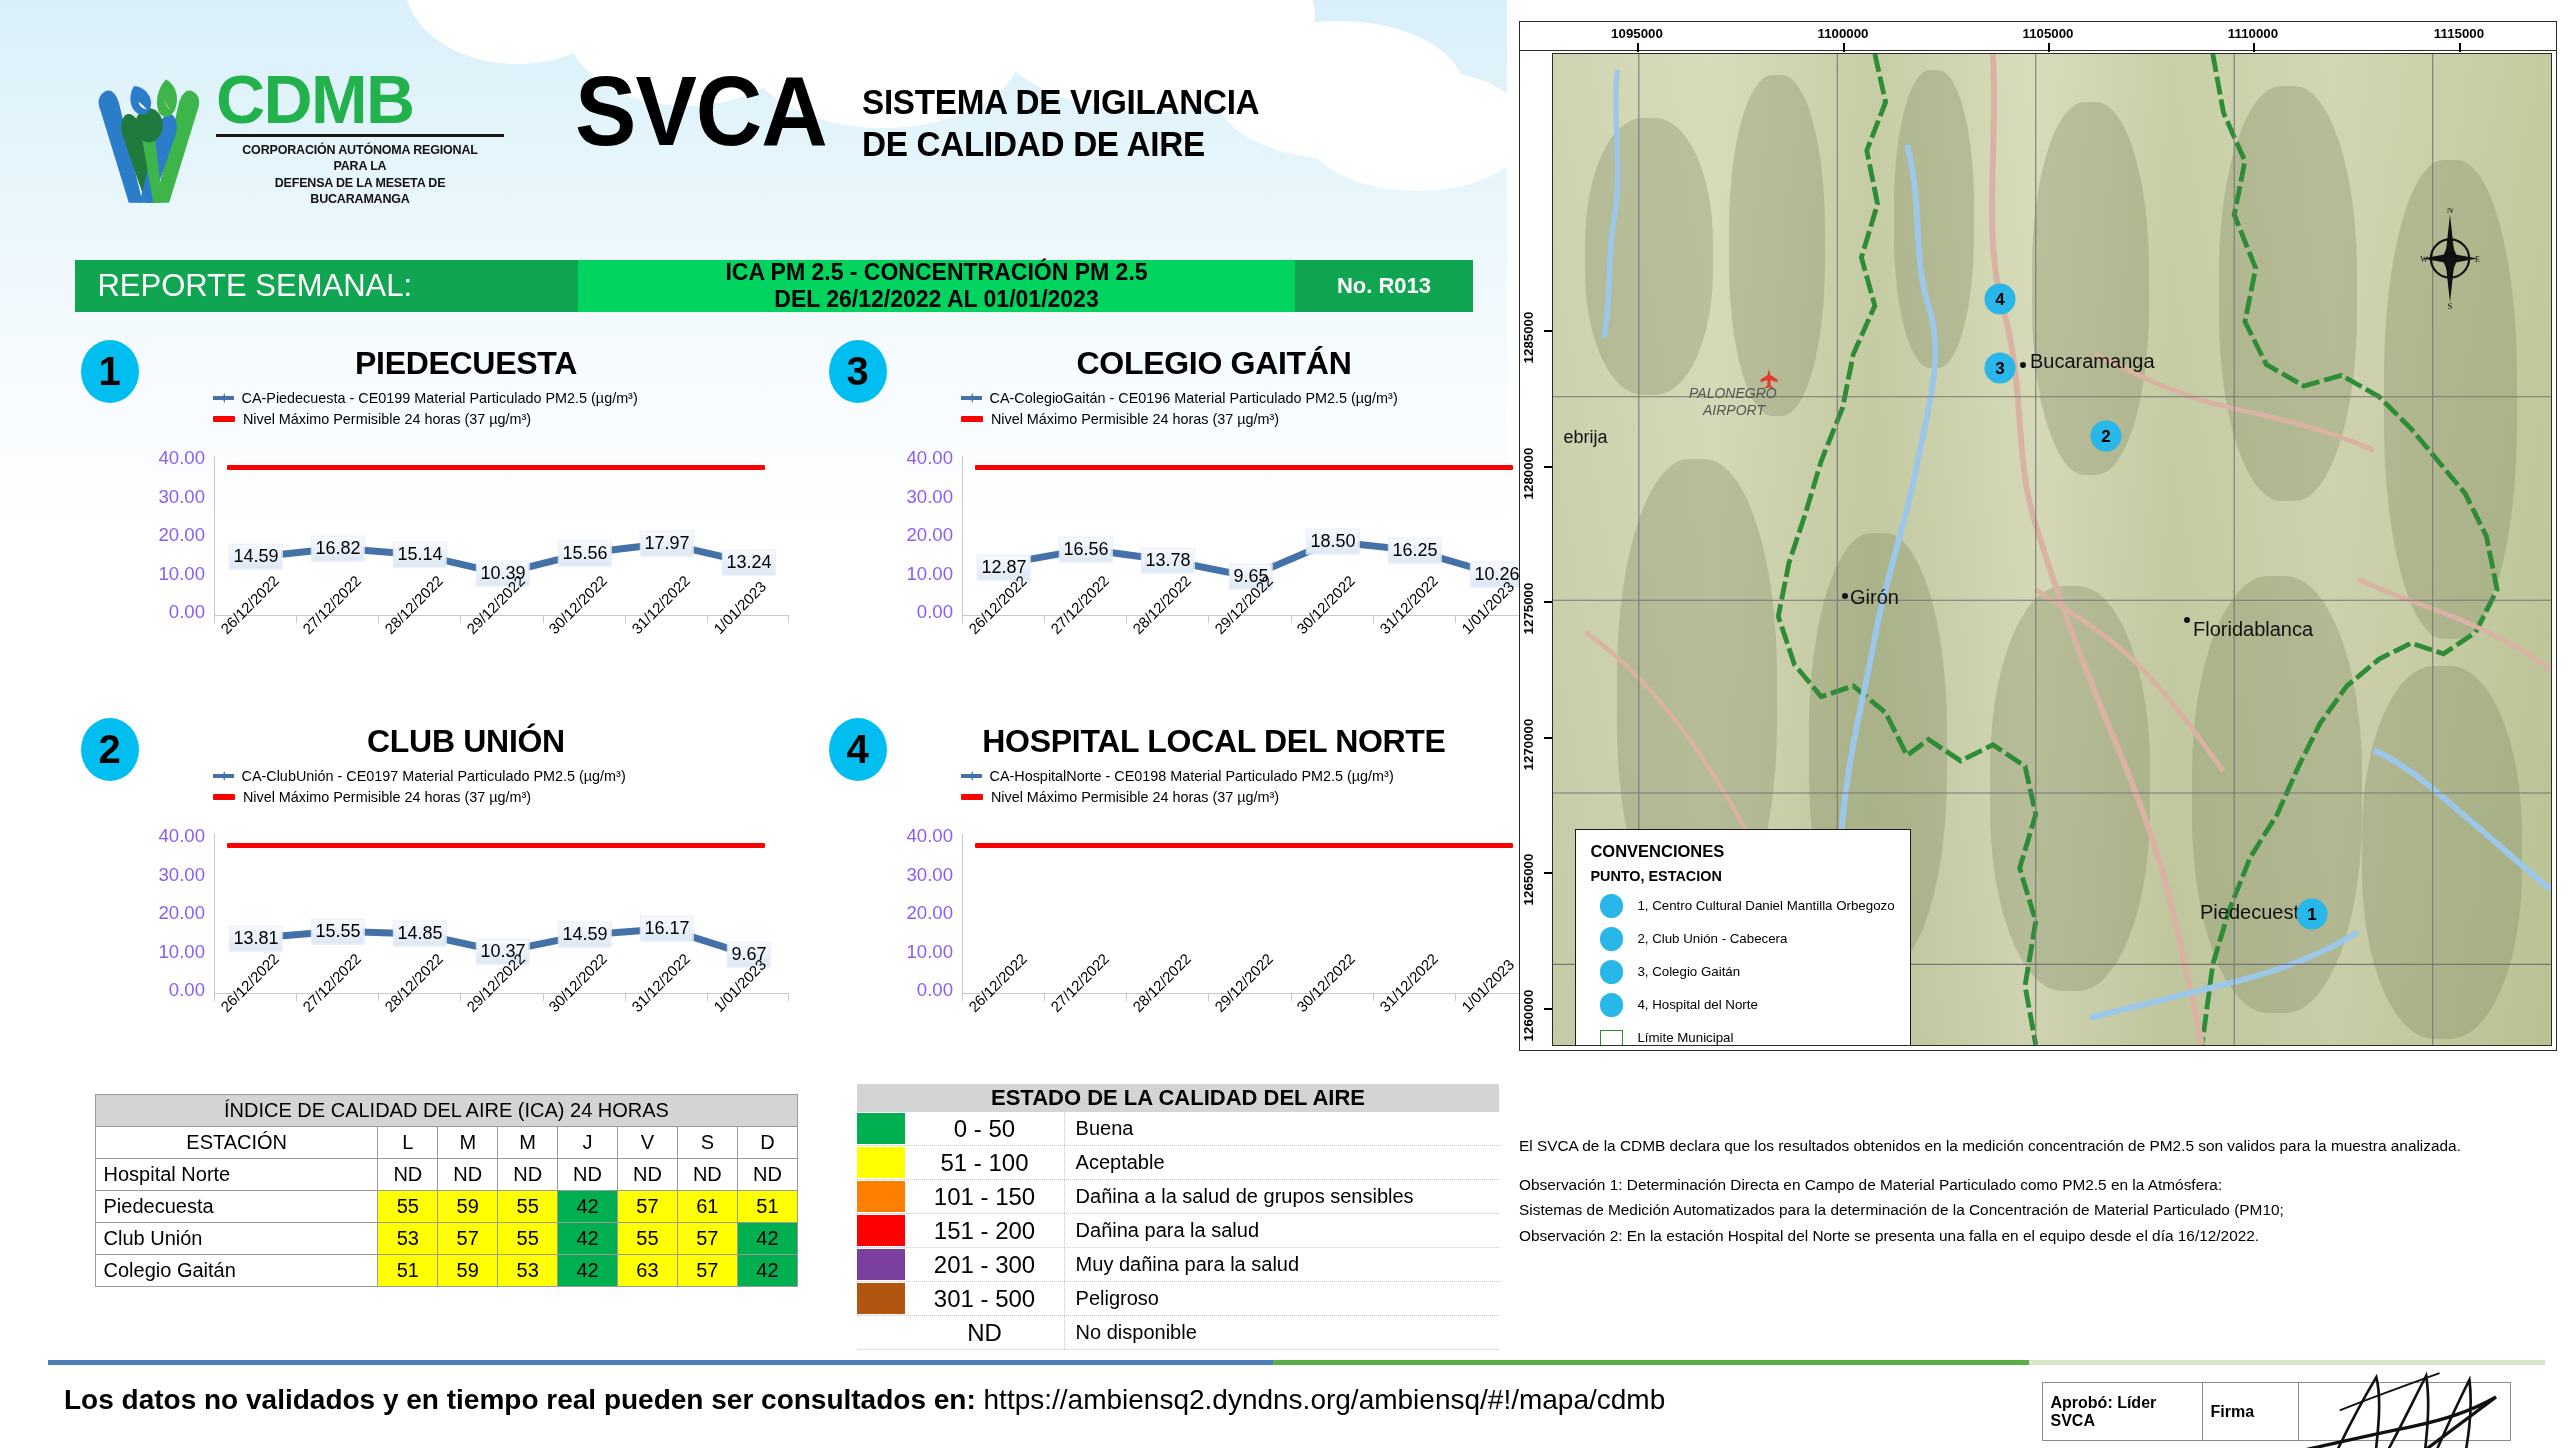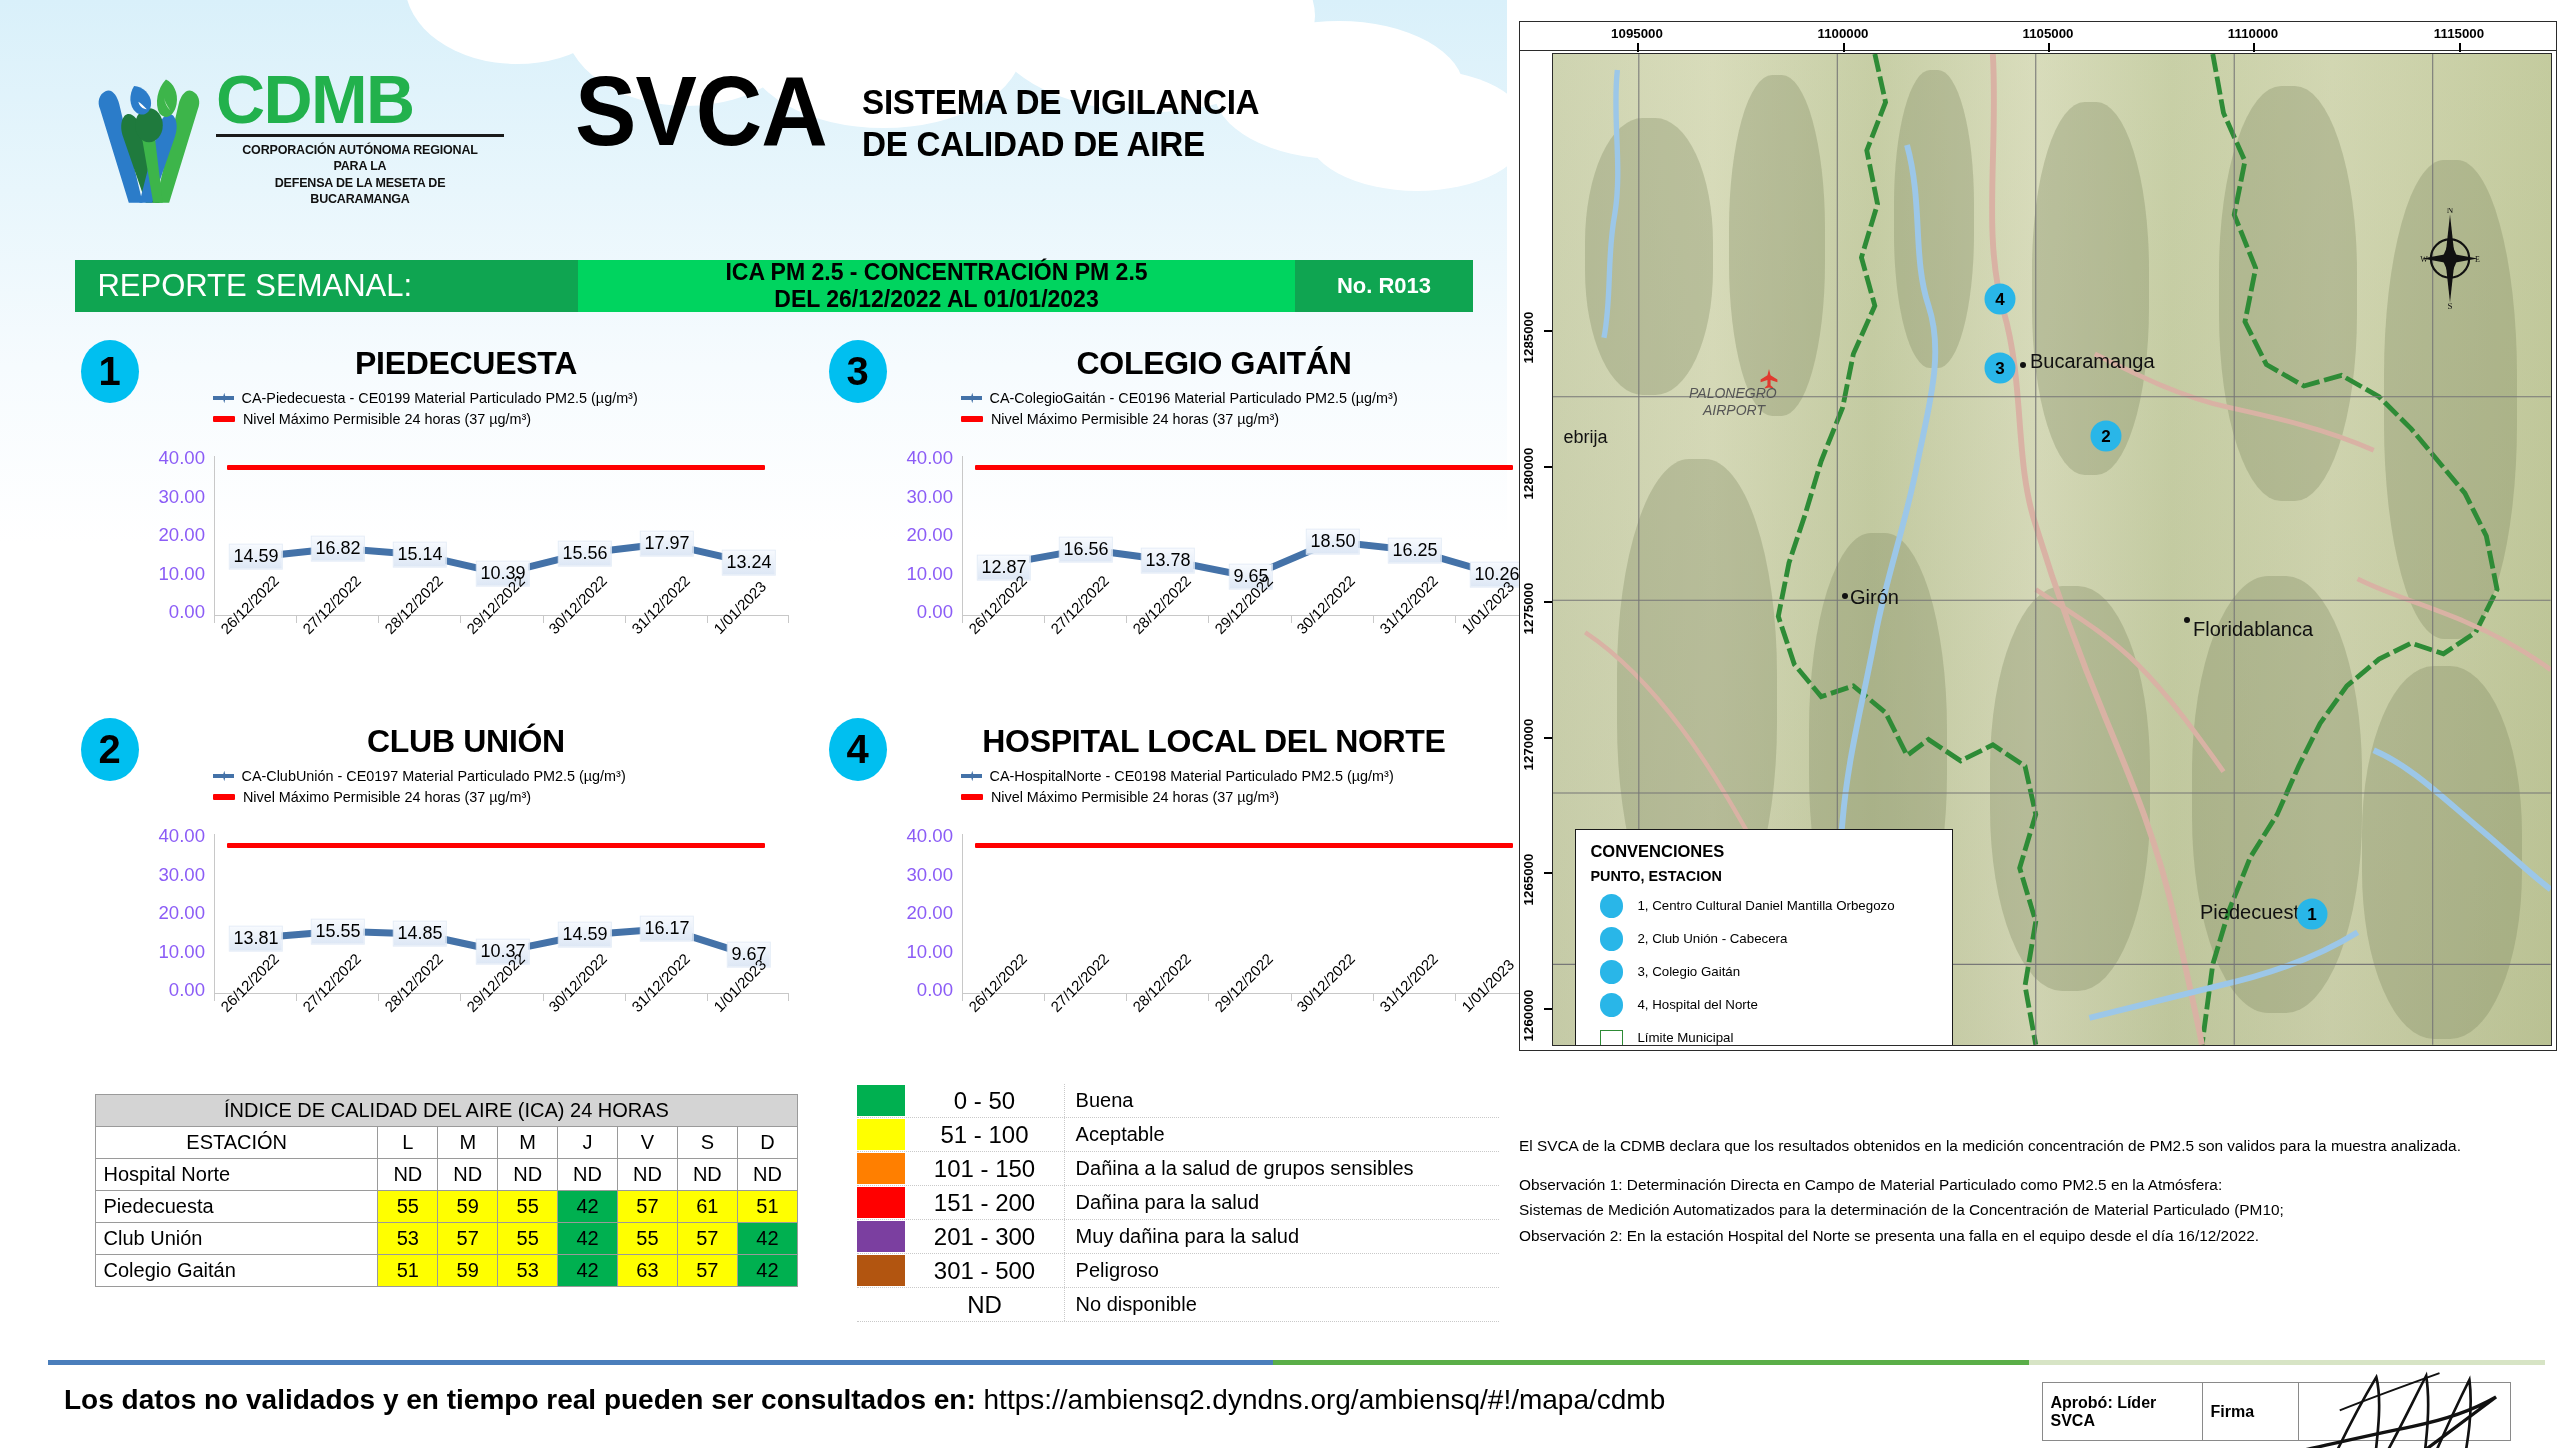--- a/index.html
+++ b/index.html
@@ -199,21 +199,21 @@
   .map-city-label {
     position: absolute; font-size: 20px; color: #111;
     font-family: "Liberation Sans", sans-serif; white-space: nowrap;
   }
   .map-pin {
     position: absolute; width: 31px; height: 31px; border-radius: 50%;
     background: #29B6E8; color: #000; display: flex; align-items: center; justify-content: center;
     font-size: 17px; font-weight: bold; transform: translate(-50%,-50%);
   }
   #map-legend {
-    position: absolute; left: 22.4px; top: 775px; width: 378px; height: 237px;
+    position: absolute; left: 22.4px; top: 775px; width: 336px; height: 237px;
     background: #ffffff; border: 1.6px solid #1a1a1a; padding: 11.7px 0 0 14px;
   }
   #ml-title { font-size: 16.5px; font-weight: bold; color: #000; margin-bottom: 7.5px; }
   #ml-sub { font-size: 14.4px; font-weight: bold; color: #000; margin-bottom: 5.3px; }
   .ml-row { display: flex; align-items: center; height: 33px; }
   .ml-dot { width: 23.4px; height: 23.4px; border-radius: 50%; background: #29B6E8; margin: 0 14px 0 9.6px; flex: none; }
   .ml-box { width: 23.4px; height: 16px; border: 1.6px solid #2E8B36; background: #fff; margin: 0 14px 0 9.6px; flex: none; }
   .ml-txt { font-size: 13.3px; color: #000; white-space: nowrap; }
   #compass { position: absolute; right: 69px; top: 154px; width: 64px; height: 101px; }
 
@@ -564,20 +564,21 @@
           <td class="cell-green">42</td>
           <td class="cell-yellow">63</td>
           <td class="cell-yellow">57</td>
           <td class="cell-green">42</td>
         </tr>
       </tbody>
   </table>
 </div>
 
 <div id="aq-legend">
+  <div id="aq-legend-title">ESTADO DE LA CALIDAD DEL AIRE</div>
   <div id="aq-legend-rows">
       <div class="aq-row">
         <div class="aq-sw" style="background:#00B050;"></div>
         <div class="aq-range">0 - 50</div>
         <div class="aq-desc">Buena</div>
       </div>
       <div class="aq-row">
         <div class="aq-sw" style="background:#FFFF00;"></div>
         <div class="aq-range">51 - 100</div>
         <div class="aq-desc">Aceptable</div>

